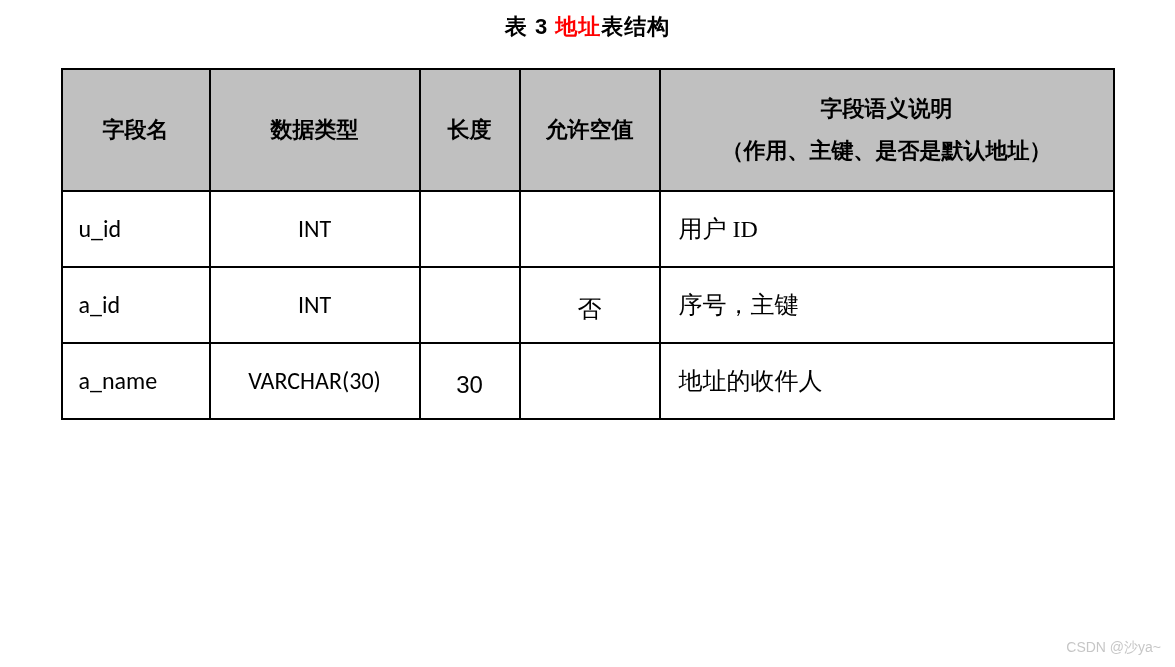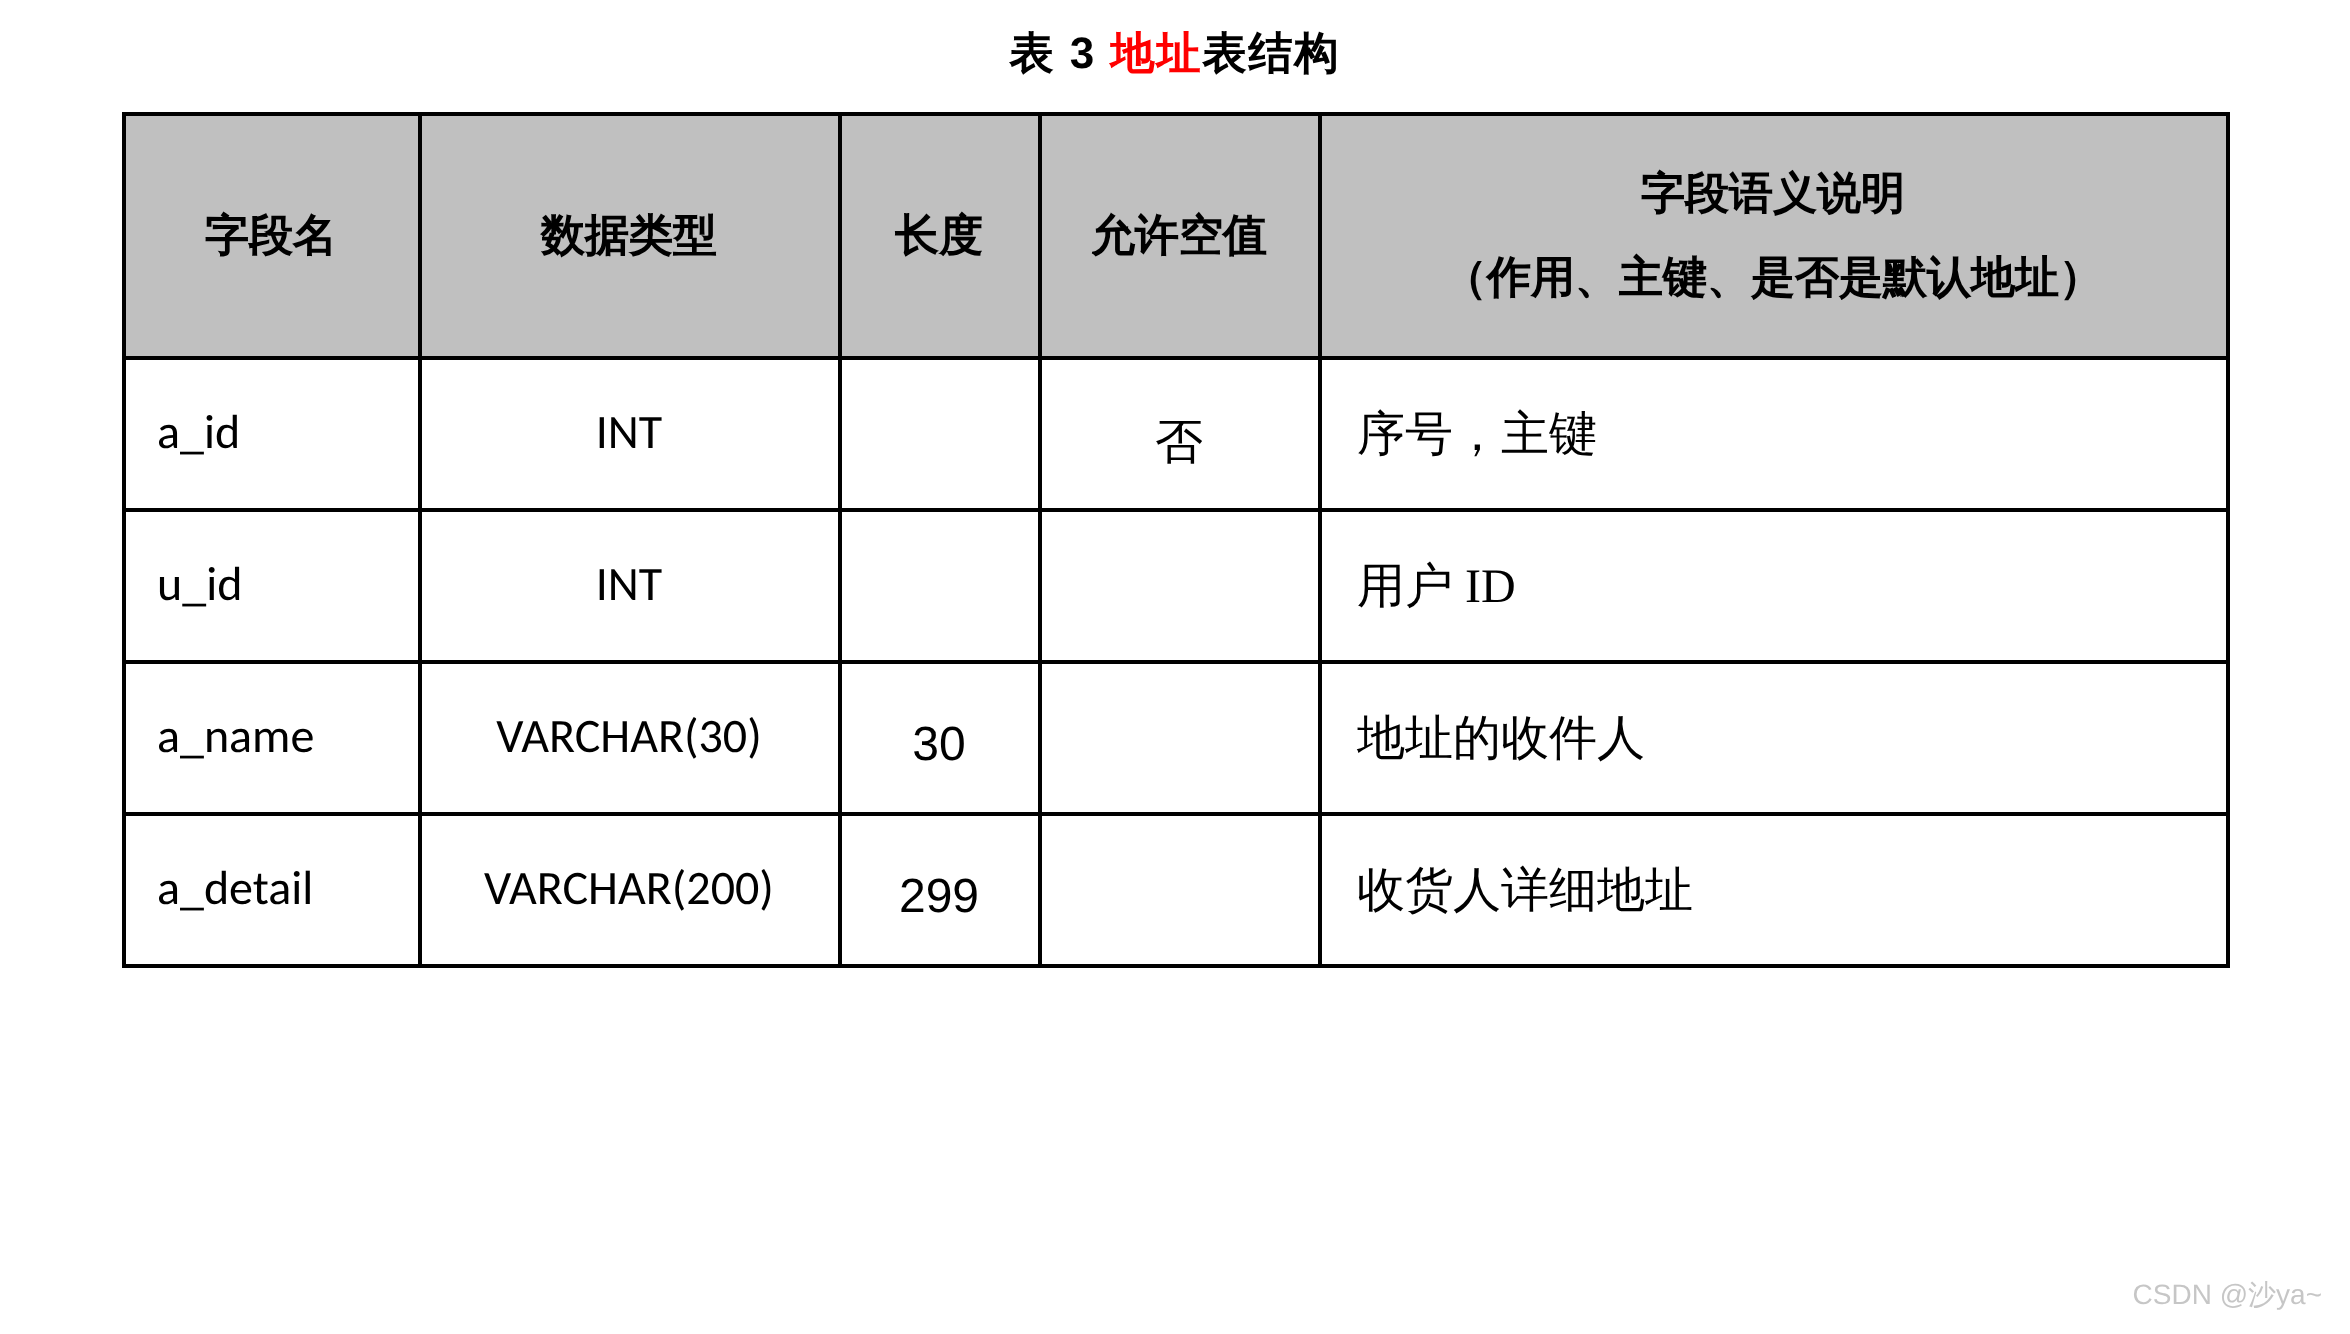--- a/index.html
+++ b/index.html
@@ -23,21 +23,21 @@
       letter-spacing: 1px;
     }
     .caption .red {
       color: #ff0000;
     }
     .caption .black {
       color: #000000;
     }
     table {
       border-collapse: collapse;
-      margin: 0 auto;
+      margin: 12px auto;
       table-layout: fixed;
     }
     th, td {
       border: 2px solid #000000;
       vertical-align: middle;
       font-size: 22px;
     }
     thead th {
       background: #c0c0c0;
       font-weight: bold;
@@ -117,43 +117,36 @@
       <th>长度</th>
       <th>允许空值</th>
       <th>
         <span class="header-desc-line1">字段语义说明</span>
         <span class="header-desc-line2">（作用、主键、是否是默认地址）</span>
       </th>
     </tr>
   </thead>
   <tbody>
     <tr>
+      <td class="cell-field">u_id</td>
+      <td class="cell-type">INT</td>
+      <td class="cell-len"></td>
+      <td class="cell-null"></td>
+      <td class="cell-desc">用户 ID</td>
+    </tr>
+    <tr>
       <td class="cell-field">a_id</td>
       <td class="cell-type">INT</td>
       <td class="cell-len"></td>
       <td class="cell-null">否</td>
       <td class="cell-desc">序号，主键</td>
-    </tr>
-    <tr>
-      <td class="cell-field">u_id</td>
-      <td class="cell-type">INT</td>
-      <td class="cell-len"></td>
-      <td class="cell-null"></td>
-      <td class="cell-desc">用户 ID</td>
     </tr>
     <tr>
       <td class="cell-field">a_name</td>
       <td class="cell-type">VARCHAR(30)</td>
       <td class="cell-len">30</td>
       <td class="cell-null"></td>
       <td class="cell-desc">地址的收件人</td>
     </tr>
-    <tr>
-      <td class="cell-field">a_detail</td>
-      <td class="cell-type">VARCHAR(200)</td>
-      <td class="cell-len">299</td>
-      <td class="cell-null"></td>
-      <td class="cell-desc">收货人详细地址</td>
-    </tr>
   </tbody>
 </table>
 
 <div class="watermark">CSDN @沙ya~</div>
 
 </body></html>

